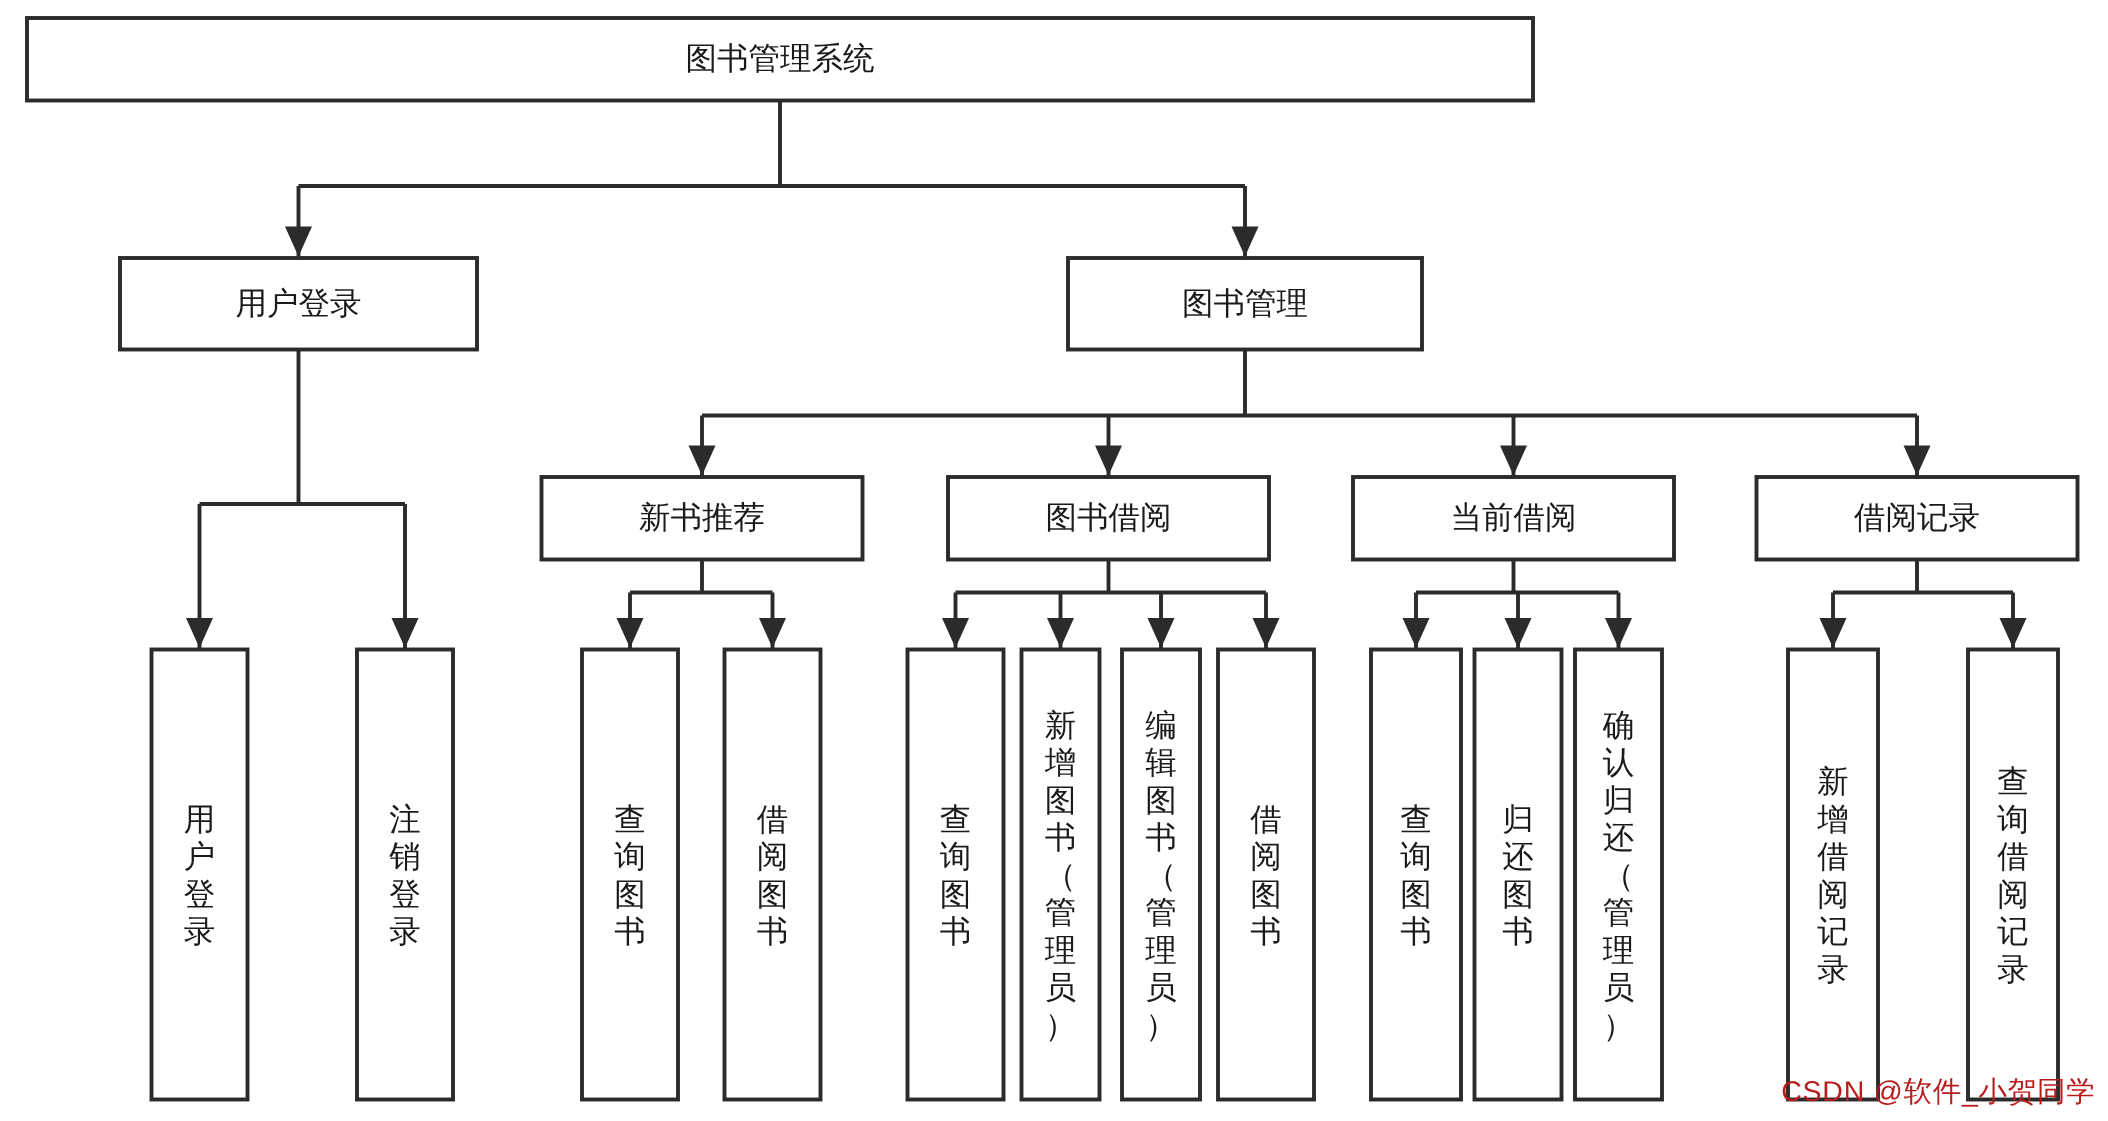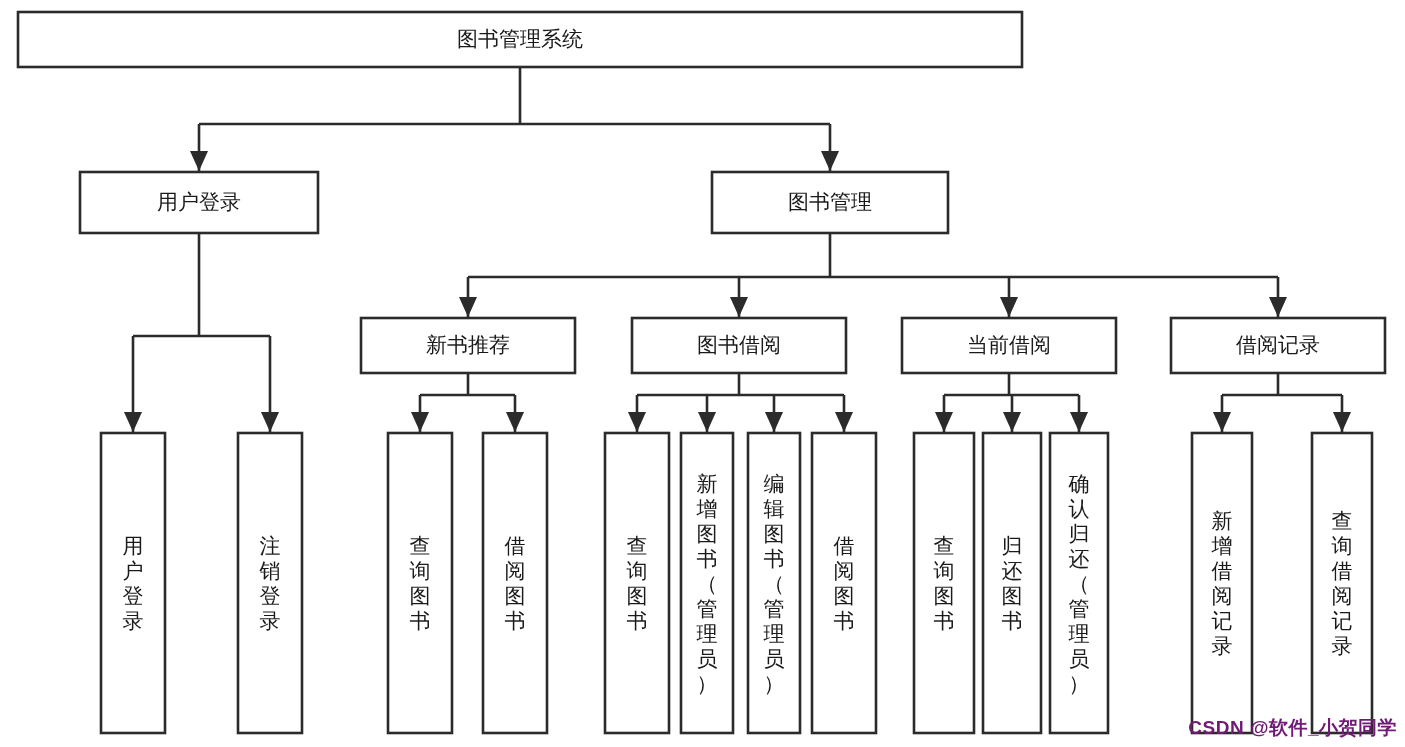--- a/index.html
+++ b/index.html
@@ -55,25 +55,24 @@
     font-size: 21px;
     fill: #1a1a1a;
     text-anchor: middle;
   }
   .watermark {
     position: absolute;
     right: 8px;
     bottom: 6px;
     font-family: "Liberation Sans", "DejaVu Sans", sans-serif;
     font-size: 19px;
-    color: #701a75;
+    color: #b91c1c;
     letter-spacing: 0.5px;
     white-space: nowrap;
     user-select: none;
-    font-weight: bold;
   }
 </style>
 </head>
 <body>
 
 <div id="diagram-root">
   <svg id="diagram-svg" viewBox="0 0 1405 747">
     <g id="connectors-layer">
         <line x1="520" y1="67" x2="520" y2="124" class="connector"></line>
         <line x1="199" y1="124" x2="830" y2="124" class="connector"></line>

